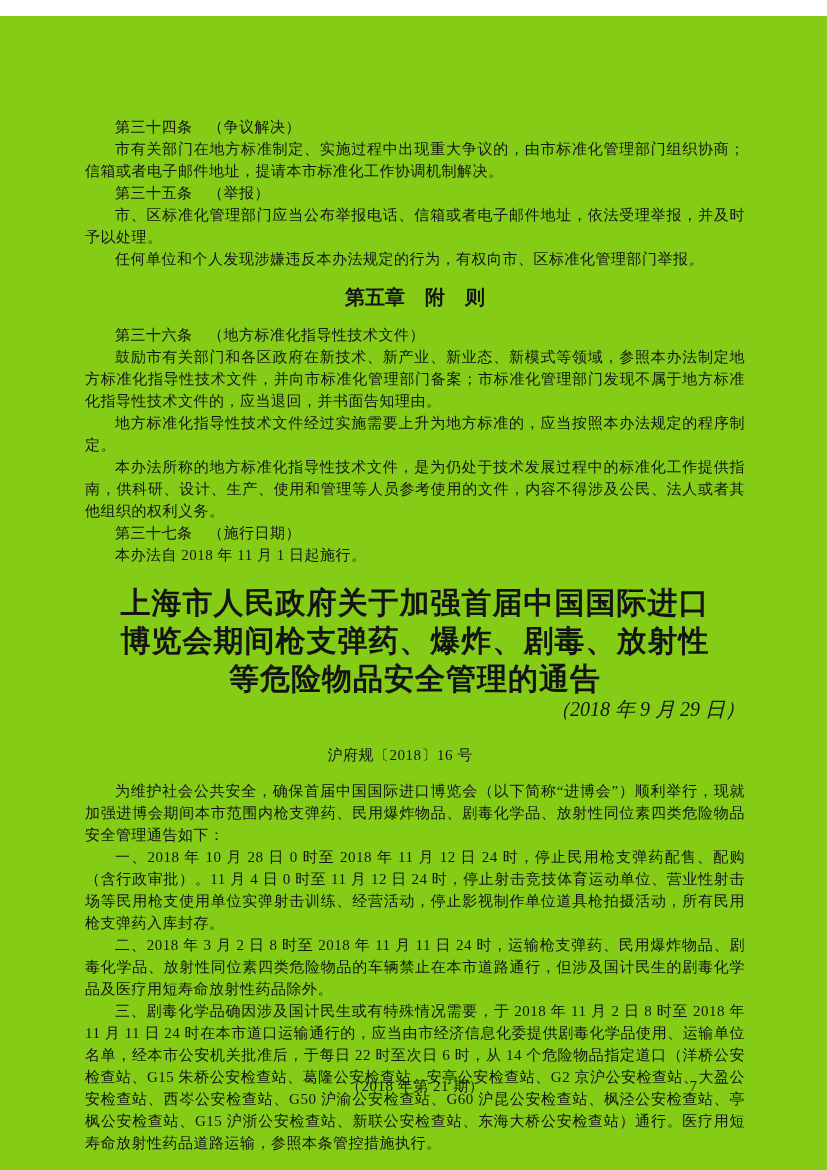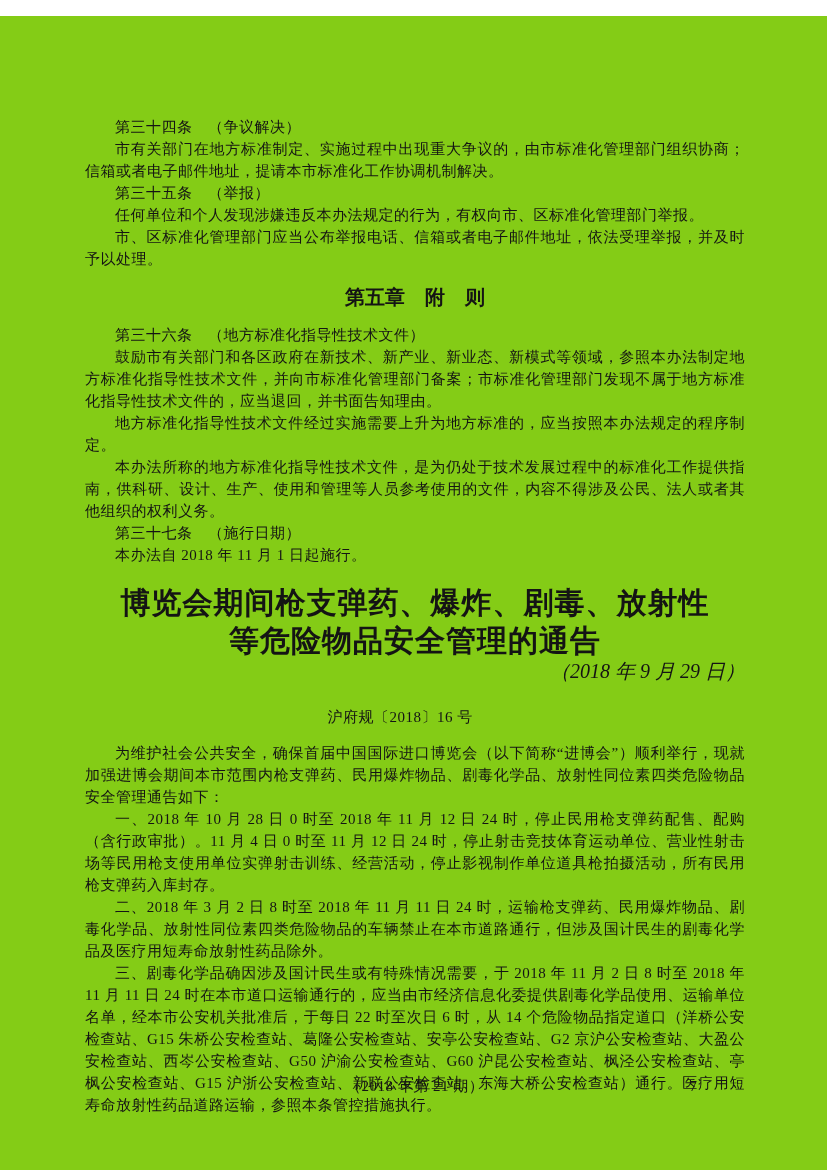--- a/index.html
+++ b/index.html
@@ -90,35 +90,36 @@
 </head>
 <body>
 
 <div class="page">
   <div class="content">
 
     <section>
       <p class="para">第三十四条　（争议解决）</p>
       <p class="para">市有关部门在地方标准制定、实施过程中出现重大争议的，由市标准化管理部门组织协商；信箱或者电子邮件地址，提请本市标准化工作协调机制解决。</p>
       <p class="para">第三十五条　（举报）</p>
+      <p class="para">市、区标准化管理部门应当公布举报电话、信箱或者电子邮件地址，依法受理举报，并及时予以处理。</p>
       <p class="para">任何单位和个人发现涉嫌违反本办法规定的行为，有权向市、区标准化管理部门举报。</p>
-      <p class="para">市、区标准化管理部门应当公布举报电话、信箱或者电子邮件地址，依法受理举报，并及时予以处理。</p>
 
       <h2 class="chapter-heading">第五章　附　则</h2>
 
       <p class="para">第三十六条　（地方标准化指导性技术文件）</p>
       <p class="para">鼓励市有关部门和各区政府在新技术、新产业、新业态、新模式等领域，参照本办法制定地方标准化指导性技术文件，并向市标准化管理部门备案；市标准化管理部门发现不属于地方标准化指导性技术文件的，应当退回，并书面告知理由。</p>
       <p class="para">地方标准化指导性技术文件经过实施需要上升为地方标准的，应当按照本办法规定的程序制定。</p>
       <p class="para">本办法所称的地方标准化指导性技术文件，是为仍处于技术发展过程中的标准化工作提供指南，供科研、设计、生产、使用和管理等人员参考使用的文件，内容不得涉及公民、法人或者其他组织的权利义务。</p>
       <p class="para">第三十七条　（施行日期）</p>
       <p class="para">本办法自 2018 年 11 月 1 日起施行。</p>
     </section>
 
     <section>
       <div class="notice-title">
+        <div class="notice-title-line">上海市人民政府关于加强首届中国国际进口</div>
         <div class="notice-title-line">博览会期间枪支弹药、爆炸、剧毒、放射性</div>
         <div class="notice-title-line">等危险物品安全管理的通告</div>
       </div>
 
       <p class="notice-date">（2018 年 9 月 29 日）</p>
 
       <p class="doc-number">沪府规〔2018〕16 号</p>
 
       <div class="notice-body">
         <p class="para">为维护社会公共安全，确保首届中国国际进口博览会（以下简称“进博会”）顺利举行，现就加强进博会期间本市范围内枪支弹药、民用爆炸物品、剧毒化学品、放射性同位素四类危险物品安全管理通告如下：</p>

